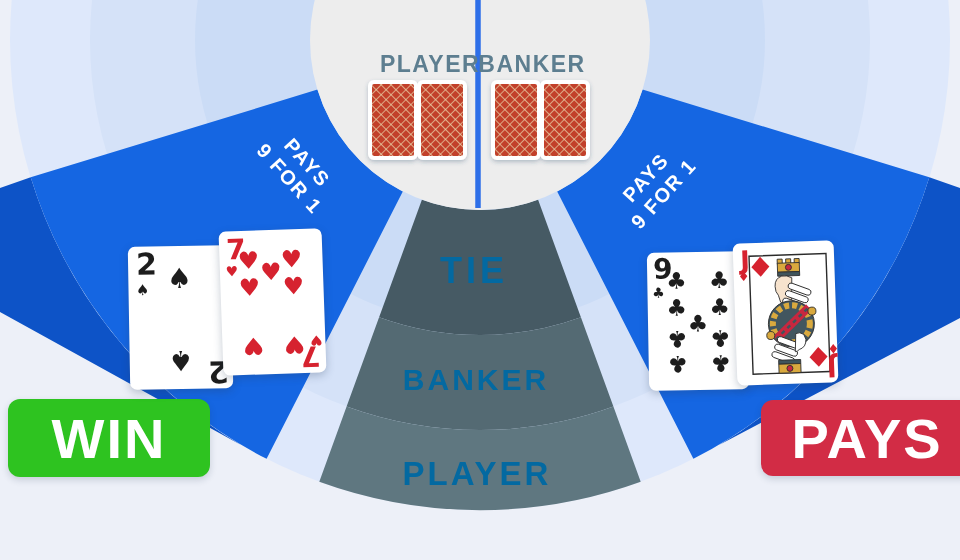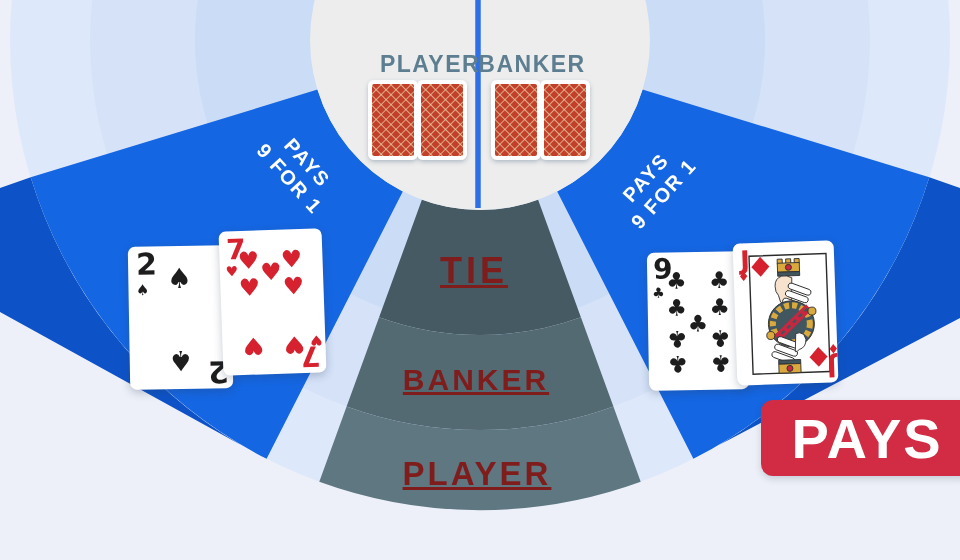--- a/index.html
+++ b/index.html
@@ -5,21 +5,21 @@
   html,body{margin:0;padding:0;}
   body{width:960px;height:560px;overflow:hidden;background:#edf0f8;
        font-family:"Liberation Sans",sans-serif;}
   .stage{position:relative;width:960px;height:560px;overflow:hidden;}
   .stage svg.wheel{position:absolute;left:0;top:0;}
 
   
   .abs{position:absolute;}
   .hand-label{font-size:23px;font-weight:700;letter-spacing:1.5px;color:#5d7e90;
               transform:translate(-50%,-50%);white-space:nowrap;}
-  .zone-label{font-weight:700;color:#7f1d1d;transform:translate(-50%,-50%);white-space:nowrap;text-decoration:underline;}
+  .zone-label{font-weight:700;color:#0369a1;transform:translate(-50%,-50%);white-space:nowrap;}
   .zone-tie{font-size:36px;letter-spacing:4px;}
   .zone-banker{font-size:30px;letter-spacing:3px;}
   .zone-player{font-size:33px;letter-spacing:3px;}
   .pays{color:#fff;font-weight:700;font-size:20px;letter-spacing:1.5px;line-height:1.18;
         text-align:center;white-space:nowrap;}
   .pays-left{transform:translate(-50%,-50%) rotate(48deg);}
   .pays-right{transform:translate(-50%,-50%) rotate(-48deg);}
 
   .badge{position:absolute;border-radius:12px;color:#fff;font-weight:800;font-size:56px;
          letter-spacing:2px;display:flex;align-items:center;justify-content:center;
@@ -169,17 +169,20 @@
         <path d="M63 108 q7 -2 7 -10 l-2 -5 q-4 -3 -8 -1 l-1 18 q2 0 4 -2 Z" fill="#fff"></path>
         <rect x="42" y="118" width="22" height="4" fill="#3f545c"></rect>
         <rect x="42" y="122" width="22" height="9" fill="#d9a93e"></rect>
         <circle cx="53" cy="126.5" r="3" fill="#c8273f"></circle>
       </g>
     </svg>
     <div class="pip red inv" style="left:97px;top:108px;font-size:13px;">♦</div>
     <div class="idx red" style="right:1px;bottom:2px;font-size:26px;transform:rotate(180deg);">J</div>
   </div>
 
+  <div class="badge badge-win">
+    <span>WIN</span>
+  </div>
   <div class="badge badge-loss">
     <span>PAYS</span>
   </div>
 
 </div>
 
 </body></html>

